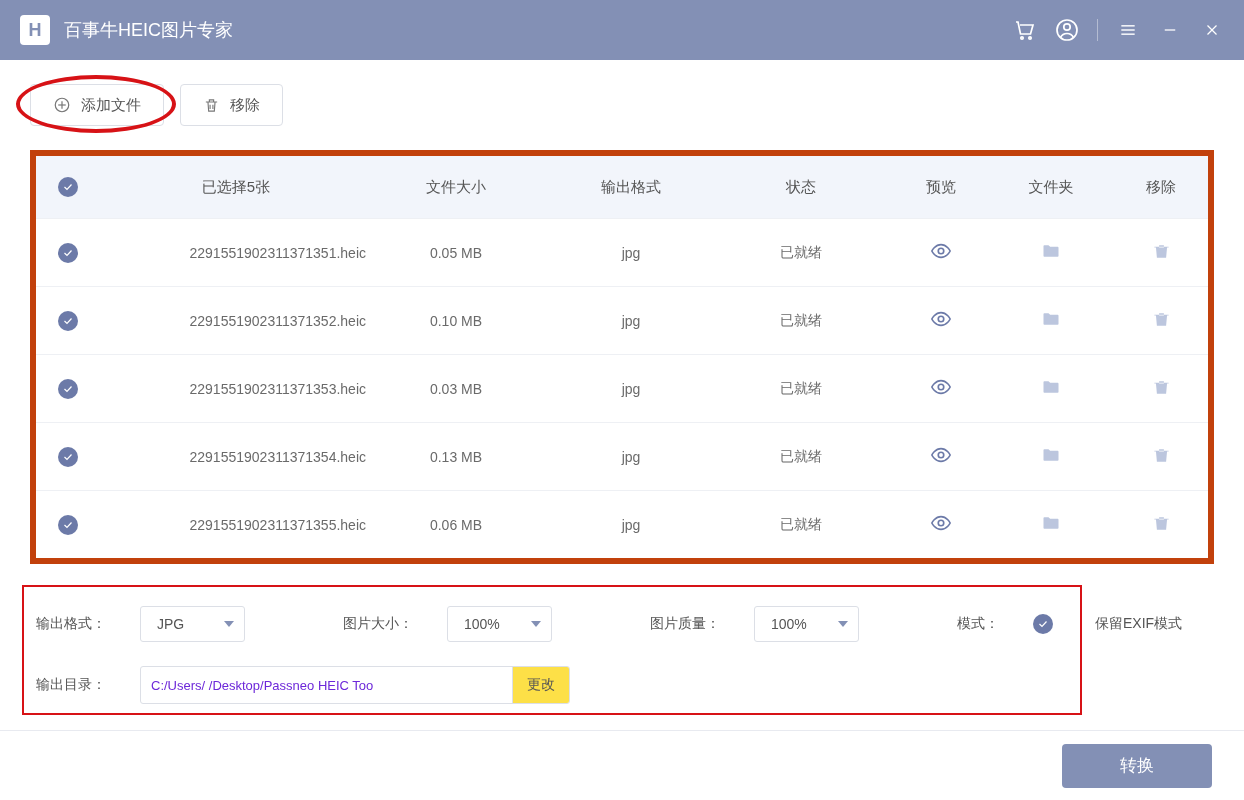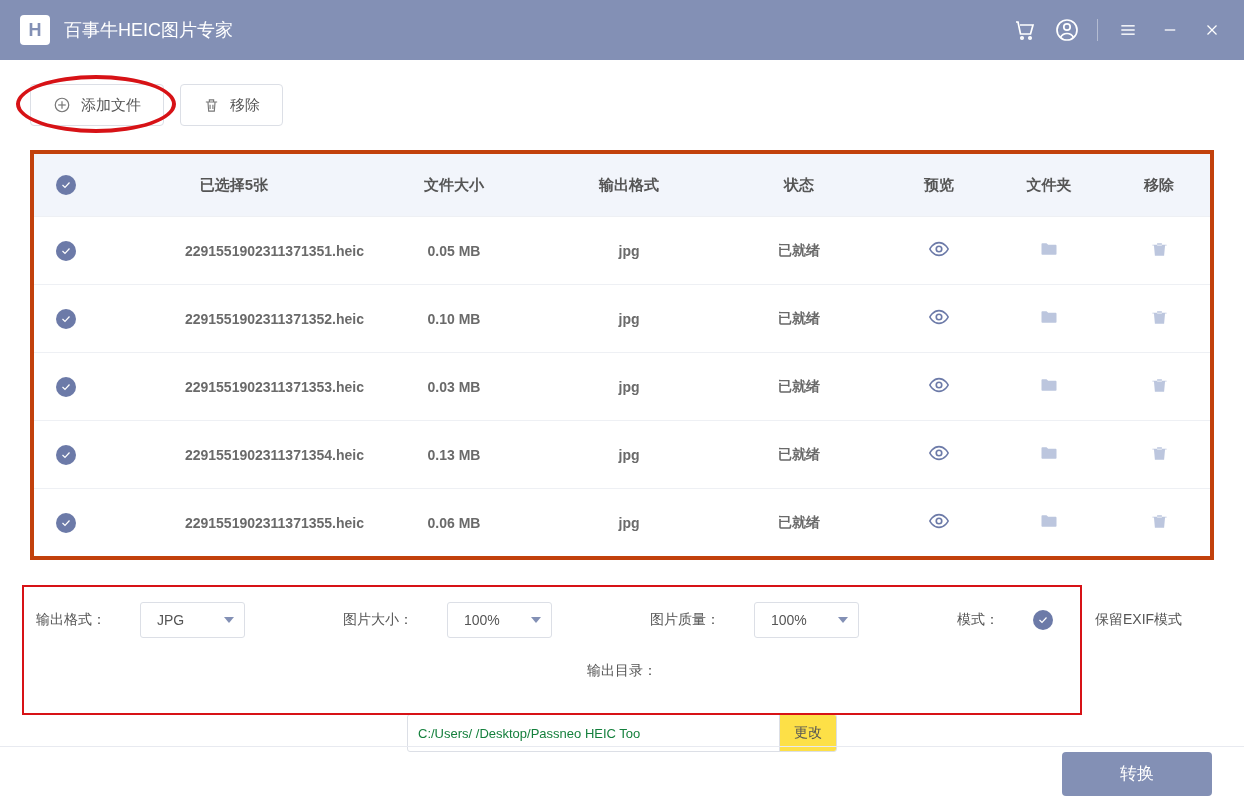--- a/index.html
+++ b/index.html
@@ -88,22 +88,21 @@
       pointer-events: none;
     }
     .highlight-box {
       position: absolute;
       border: 2px solid #d71216;
       pointer-events: none;
     }
 
     
     .table {
-      border: 4px solid #c2410c;
-      font-weight: bold;
+      border: 6px solid #c2410c;
     }
     .thead {
       display: grid;
       grid-template-columns: 70px 260px 180px 170px 170px 110px 110px 110px;
       background: #f2f5fb;
       height: 62px;
       align-items: center;
       text-align: center;
       color: #555;
       font-size: 15px;
@@ -190,38 +189,38 @@
       overflow: hidden;
       width: 430px;
     }
     .path-input .path-text {
       flex: 1;
       padding: 0 10px;
       display: flex;
       align-items: center;
       white-space: nowrap;
       overflow: hidden;
-      color: #15803d;
+      color: #6d28d9;
       font-size: 13px;
     }
     .path-input .change-btn {
       border-left: 1px solid #dcdfe6;
       padding: 0 14px;
       display: flex;
       align-items: center;
       cursor: pointer;
       color: #555;
       background: #fde047;
     }
 
     
     .footer {
       position: absolute;
       bottom: 0; left: 0; right: 0;
-      height: 54px;
+      height: 70px;
       border-top: 1px solid #e8eaf0;
       display: flex;
       align-items: center;
       justify-content: flex-end;
       padding: 0 32px;
     }
     .convert-btn {
       background: #8390b5;
       color: #fff;
       border: none;
@@ -510,21 +509,21 @@
       </div>
       <span style="width: 30px;"></span>
       <span class="label">模式：</span>
       <span class="mode-check">
         <svg width="12" height="12" viewBox="0 0 24 24">
             <polyline points="5 12 10 17 19 7"></polyline>
           </svg>
       </span>
       <span>保留EXIF模式</span>
     </div>
-    <div class="settings-row" style="margin-bottom: 6px; flex-direction: column;">
+    <div class="settings-row" style="margin-bottom: 6px;">
       <span class="label">输出目录：</span>
       <div class="path-input">
         <div class="path-text">C:/Users/          /Desktop/Passneo HEIC Too</div>
         <div class="change-btn">更改</div>
       </div>
     </div>
   </div>
 </div>
 
 <div class="footer">

